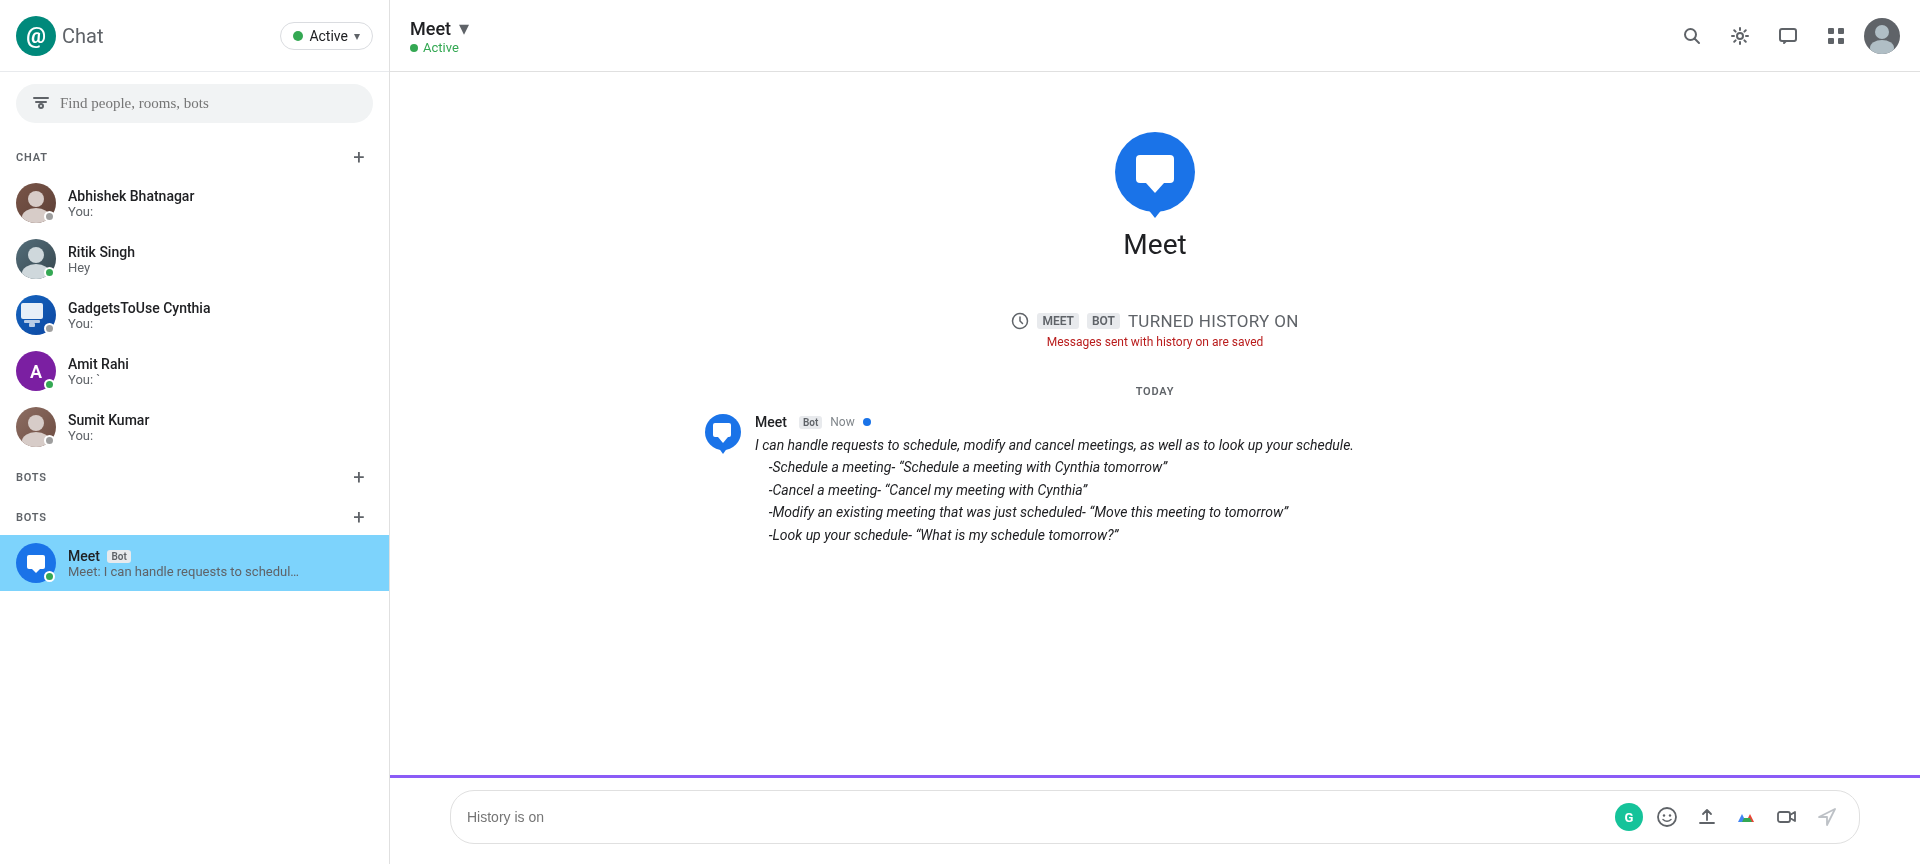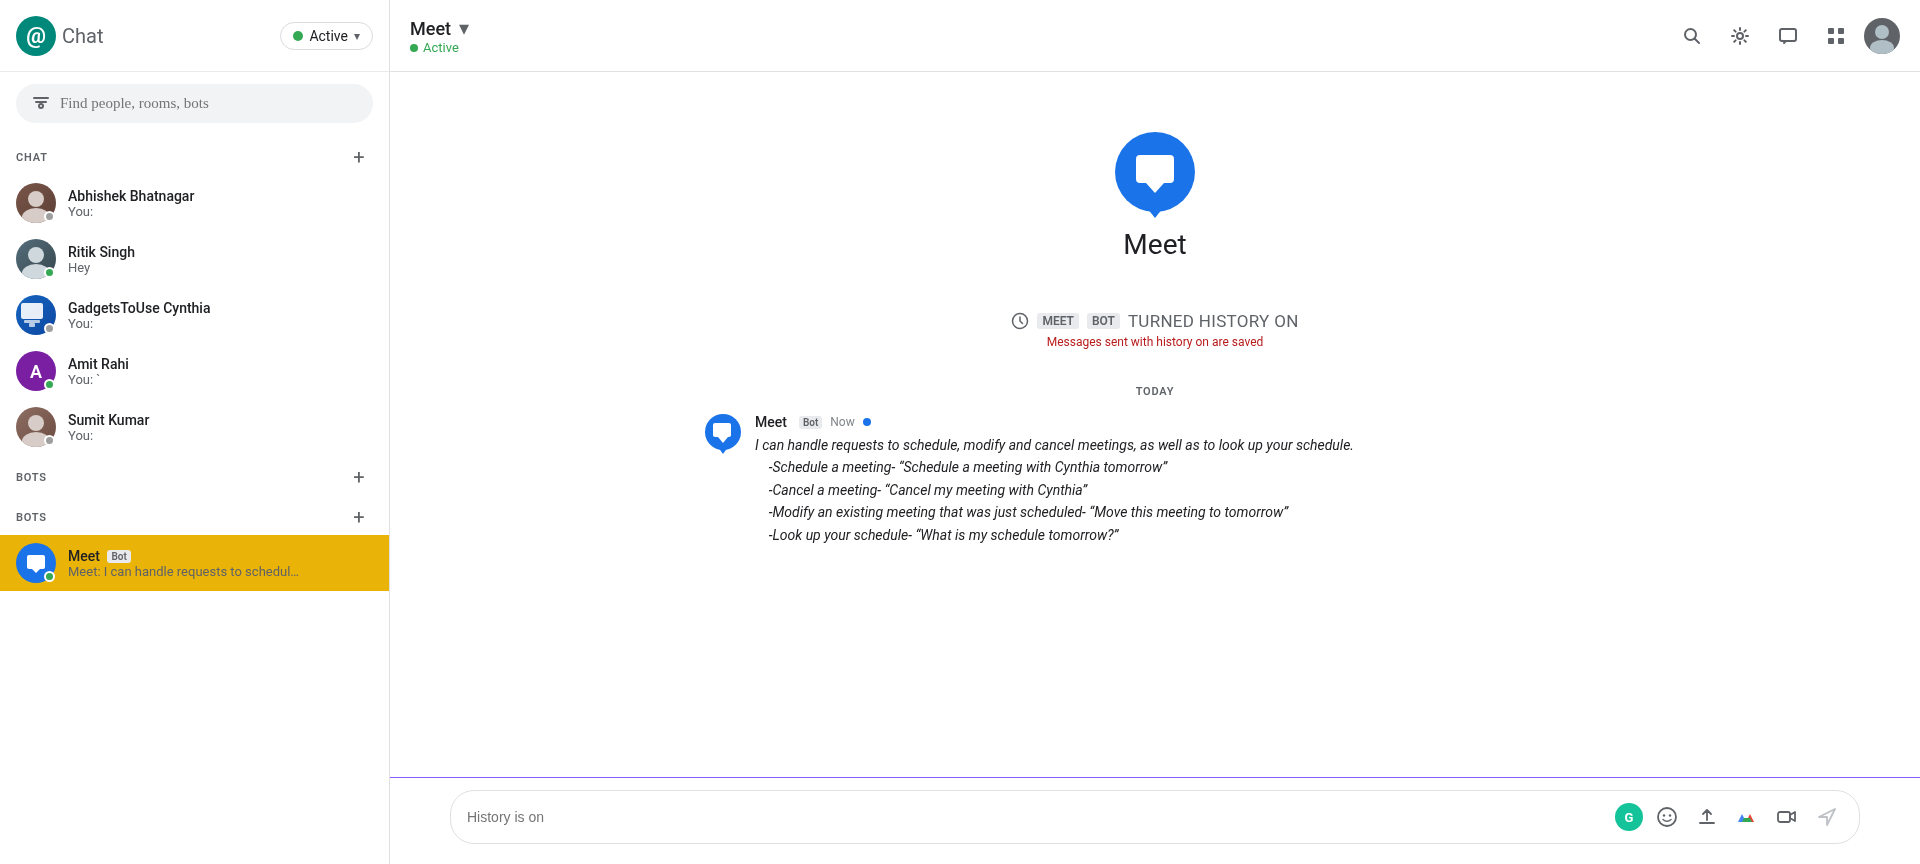--- a/index.html
+++ b/index.html
@@ -122,21 +122,21 @@
     }
 
     .chat-item {
       display: flex;
       align-items: center;
       padding: 8px 16px;
       cursor: pointer;
       gap: 12px;
       border-radius: 0;
     }
-    .chat-item.active-item { background: #eab308; }
+    .chat-item.active-item { background: #7dd3fc; }
 
     .avatar-container {
       position: relative;
       width: 40px;
       height: 40px;
       flex-shrink: 0;
     }
 
     .avatar-circle {
       width: 40px;
@@ -451,21 +451,21 @@
     .message-body {
       font-size: 14px;
       color: #202124;
       line-height: 1.6;
       font-style: italic;
     }
 
     
     #input-area {
       padding: 12px 60px 20px 60px;
-      border-top: 1px solid #8b5cf6;
+      border-top: 3px solid #8b5cf6;
     }
 
     #input-container {
       display: flex;
       align-items: center;
       border: 1px solid #e0e0e0;
       border-radius: 24px;
       padding: 10px 16px;
       gap: 8px;
       background: #fff;

